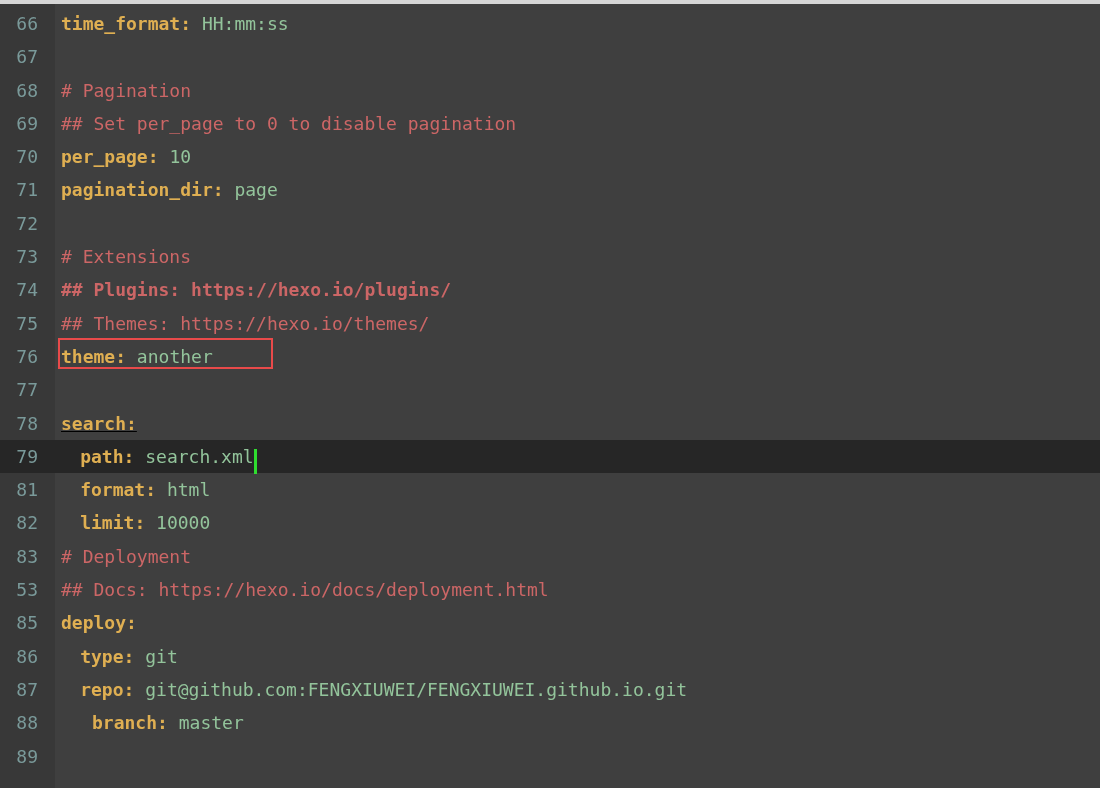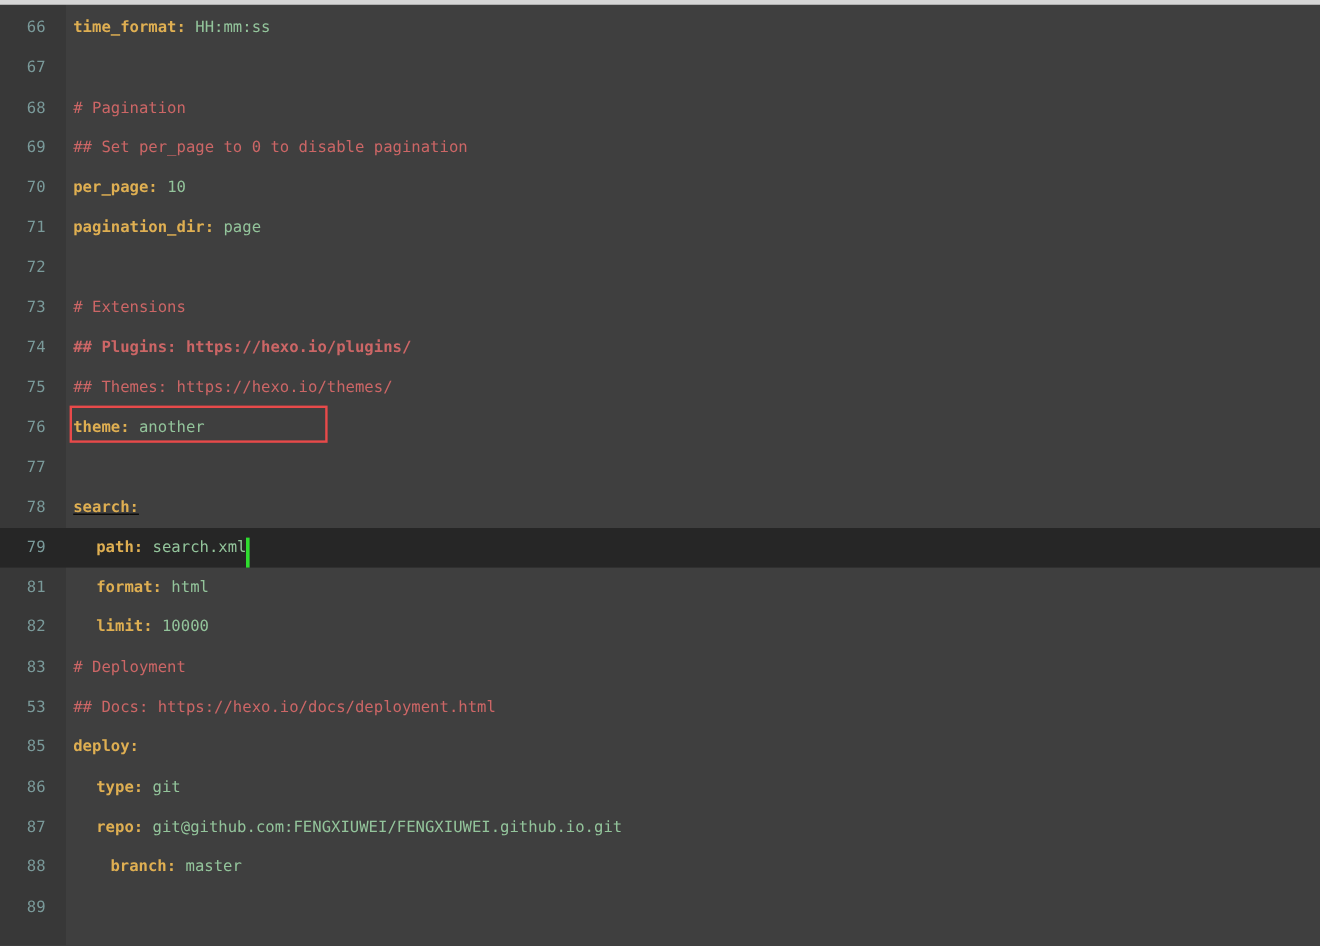--- a/index.html
+++ b/index.html
@@ -7,21 +7,21 @@
     padding: 0;
     background: #3f3f3f;
   }
   #editor {
     position: relative;
     width: 1100px;
     height: 788px;
     overflow: hidden;
     background: #3f3f3f;
     font-family: "DejaVu Sans Mono", "Liberation Mono", monospace;
-    font-size: 13px;
+    font-size: 18px;
     line-height: 33.3px;
   }
   .top-strip {
     position: absolute;
     top: 0; left: 0;
     width: 1100px;
     height: 4px;
     background: #d6d6d6;
     border-bottom: 1px solid #a8a8a8;
   }

